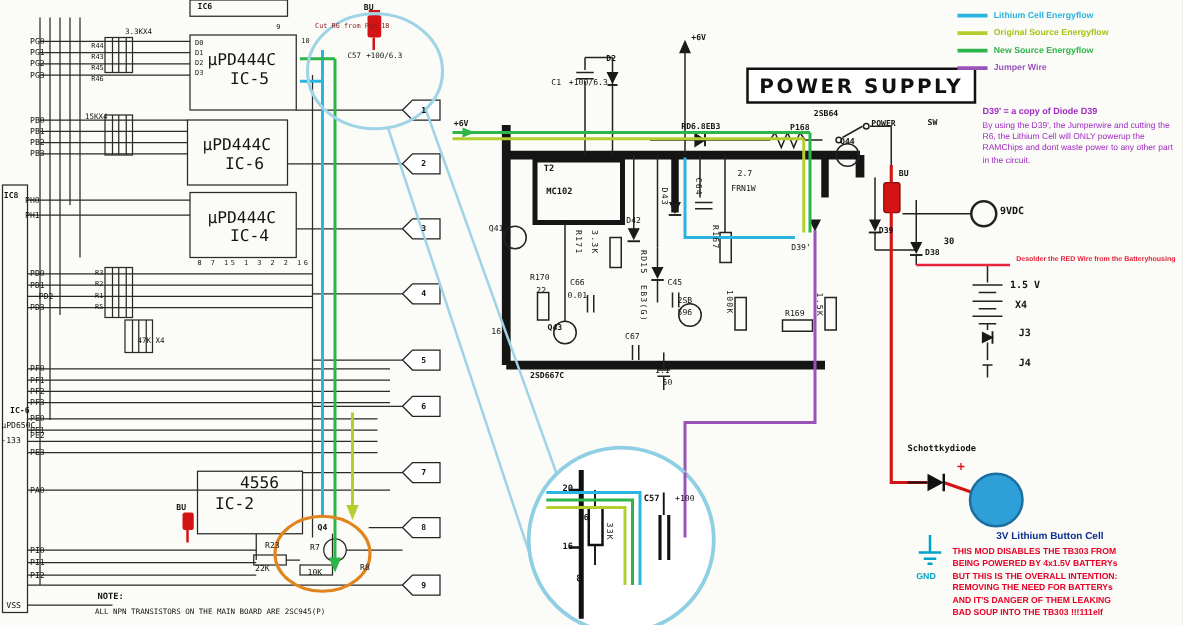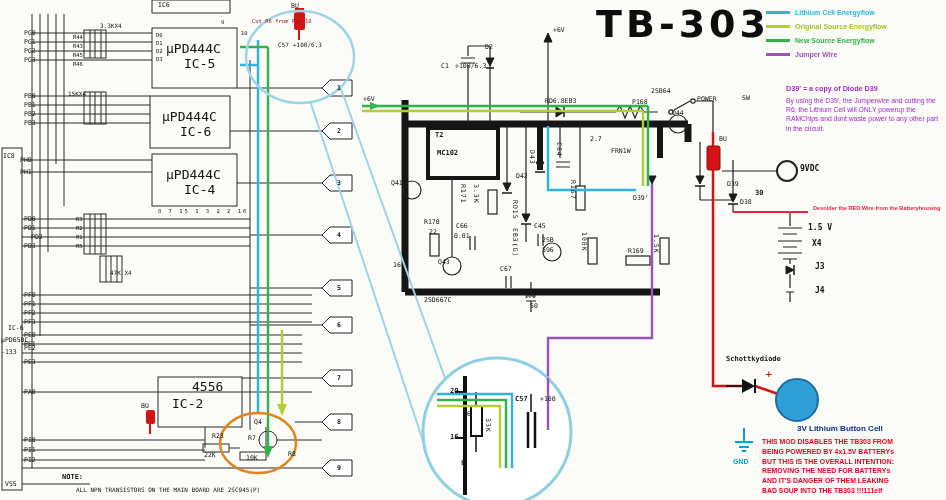--- a/index.html
+++ b/index.html
@@ -4,21 +4,21 @@
 <style>
   html,body{margin:0;padding:0;background:#e8e8e8}
   .stage{position:relative;width:946px;height:500px;background:#fbfbf8;overflow:hidden;
          font-family:"DejaVu Sans Mono",monospace}
   .lbl{position:absolute;font:6.5px "DejaVu Sans Mono",monospace;color:#141414;
        white-space:nowrap;line-height:1}
   .lbl.s5{font-size:5.5px}
   .lbl.s6{font-size:6px}
   .lbl.s7{font-size:7px;font-weight:bold}
   .lbl.s8{font-size:8px;font-weight:bold}
-  .lbl.b{font-weight:normal}
+  .lbl.b{font-weight:bold}
   .lbl.v{writing-mode:vertical-rl;letter-spacing:1px}
   .lbl.ic{font-size:13px;font-weight:normal}
   .lbl.cut{color:#8b1a1a;font-size:5.5px}
   .title{position:absolute;left:596px;top:2px;font-family:"DejaVu Sans",sans-serif;
          font-weight:bold;font-size:38px;letter-spacing:4px;color:#0d0d0d}
   .psbox{position:absolute;left:597px;top:54px;width:180px;height:25px;border:2.5px solid #111;
          display:flex;align-items:center;justify-content:center;background:#fff;
          font-family:"DejaVu Sans",sans-serif;font-weight:bold;font-size:16px;
          letter-spacing:2px;color:#111}
   .legend-row{position:absolute;display:flex;align-items:center;gap:5px;
@@ -207,21 +207,21 @@
     <polygon points="742,379 742,393 755,386" fill="#111"></polygon>
     <path d="M755,379V393" stroke="#111" stroke-width="2"></path>
     <path d="M726,386H742" stroke="#111" stroke-width="1.5"></path>
     <circle cx="797" cy="400" r="21" fill="#2f9fd8" stroke="#1a6fa0" stroke-width="2"></circle>
     <g stroke="#00a3c8" stroke-width="2" fill="none">
       <path d="M744,428V442M735,442H753M739,447H749M742,451H746"></path>
     </g>
   </g>
 </svg>
 
-<div class="title">TB-303</div>
+<div class="psbox">POWER SUPPLY</div>
 
 <div class="legend-row" style="left:766px;top:9px;color:#2ab5e0">
   <span class="dash" style="background:#2ab5e0"></span>
   <span>Lithium Cell Energyflow</span>
 </div>
 <div class="legend-row" style="left:766px;top:23px;color:#a8c21c">
   <span class="dash" style="background:#b2cf2f"></span>
   <span>Original Source Energyflow</span>
 </div>
 <div class="legend-row" style="left:766px;top:37px;color:#2db54a">
@@ -235,21 +235,21 @@
 
 <div class="note-purple t" style="left:786px;top:84px">D39' = a copy of Diode D39</div>
 <div class="note-purple" style="left:786px;top:96px;width:158px">By using the D39', the Jumperwire and cutting the R6, the Lithium Cell will ONLY powerup the RAMChips and dont waste power to any other part in the circuit.</div>
 <div class="red-note" style="left:813px;top:205px">Desolder the RED Wire from the Batteryhousing</div>
 <div class="warning">THIS MOD DISABLES THE TB303 FROM BEING POWERED BY 4x1.5V BATTERYs BUT THIS IS THE OVERALL INTENTION: REMOVING THE NEED FOR BATTERYs AND IT'S DANGER OF THEM LEAKING BAD SOUP INTO THE TB303 !!!111elf</div>
 <div class="cell-label">3V Lithium Button Cell</div>
 <div class="gnd-label">GND</div>
 <div class="lbl s7" style="left:726px;top:356px">Schottkydiode</div>
 <div class="plus-red">+</div>
 <div class="lbl cut" style="left:252px;top:19px">Cut R6 from Pin 18</div>
-<div class="lbl s7" style="left:62px;top:474px">NOTE:</div>
+<div class="lbl s7" style="left:78px;top:474px">NOTE:</div>
 <div class="lbl s6" style="left:76px;top:487px">ALL NPN TRANSISTORS ON THE MAIN BOARD ARE 2SC945(P)</div>
 
 <div class="flagnum" style="left:337px;top:84px">1</div>
 <div class="flagnum" style="left:337px;top:127px">2</div>
 <div class="flagnum" style="left:337px;top:179px">3</div>
 <div class="flagnum" style="left:337px;top:231px">4</div>
 <div class="flagnum" style="left:337px;top:284px">5</div>
 <div class="flagnum" style="left:337px;top:321px">6</div>
 <div class="flagnum" style="left:337px;top:374px">7</div>
 <div class="flagnum" style="left:337px;top:418px">8</div>
@@ -337,46 +337,46 @@
 <div class="lbl b" style="left:545px;top:98px">RD6.8EB3</div>
 <div class="lbl b" style="left:632px;top:99px">P168</div>
 <div class="lbl b" style="left:651px;top:88px">2SB64</div>
 <div class="lbl b" style="left:697px;top:96px">POWER</div>
 <div class="lbl b" style="left:742px;top:95px">SW</div>
 <div class="lbl b" style="left:672px;top:110px">Q44</div>
 <div class="lbl s7" style="left:435px;top:132px">T2</div>
 <div class="lbl s7" style="left:437px;top:150px">MC102</div>
 <div class="lbl v" style="left:459px;top:184px">R171</div>
 <div class="lbl v" style="left:472px;top:184px">3.3K</div>
-<div class="lbl" style="left:516px;top:173px">D42</div>
+<div class="lbl" style="left:501px;top:173px">D42</div>
 <div class="lbl v" style="left:528px;top:150px">D43</div>
 <div class="lbl v" style="left:555px;top:142px">C64</div>
 <div class="lbl" style="left:590px;top:136px">2.7</div>
-<div class="lbl" style="left:611px;top:148px">FRN1W</div>
+<div class="lbl" style="left:585px;top:148px">FRN1W</div>
 <div class="lbl v" style="left:569px;top:180px">R167</div>
 <div class="lbl" style="left:424px;top:219px">R170</div>
 <div class="lbl" style="left:429px;top:229px">22</div>
 <div class="lbl" style="left:456px;top:223px">C66</div>
 <div class="lbl" style="left:454px;top:233px">0.01</div>
 <div class="lbl v" style="left:511px;top:200px">RD15</div>
 <div class="lbl v" style="left:511px;top:228px">EB3(G)</div>
 <div class="lbl" style="left:534px;top:223px">C45</div>
 <div class="lbl" style="left:542px;top:237px">2SB</div>
 <div class="lbl" style="left:542px;top:247px">596</div>
 <div class="lbl v" style="left:580px;top:232px">100K</div>
 <div class="lbl" style="left:628px;top:248px">R169</div>
 <div class="lbl v" style="left:652px;top:234px">1.5K</div>
 <div class="lbl b" style="left:438px;top:259px">Q43</div>
 <div class="lbl" style="left:500px;top:266px">C67</div>
 <div class="lbl b" style="left:424px;top:297px">2SD667C</div>
 <div class="lbl" style="left:524px;top:293px">1.1</div>
 <div class="lbl" style="left:530px;top:303px">50</div>
 <div class="lbl" style="left:391px;top:180px">Q41</div>
 <div class="lbl" style="left:393px;top:262px">16</div>
-<div class="lbl b" style="left:727px;top:181px">D39</div>
+<div class="lbl b" style="left:703px;top:181px">D39</div>
 <div class="lbl" style="left:633px;top:195px">D39'</div>
 <div class="lbl b" style="left:740px;top:199px">D38</div>
 <div class="lbl b" style="left:719px;top:136px">BU</div>
 <div class="lbl s8" style="left:800px;top:165px">9VDC</div>
 <div class="lbl s7" style="left:755px;top:190px">30</div>
 <div class="lbl s8" style="left:808px;top:224px">1.5 V</div>
 <div class="lbl s8" style="left:812px;top:240px">X4</div>
 <div class="lbl s8" style="left:815px;top:263px">J3</div>
 <div class="lbl s8" style="left:815px;top:287px">J4</div>
 

